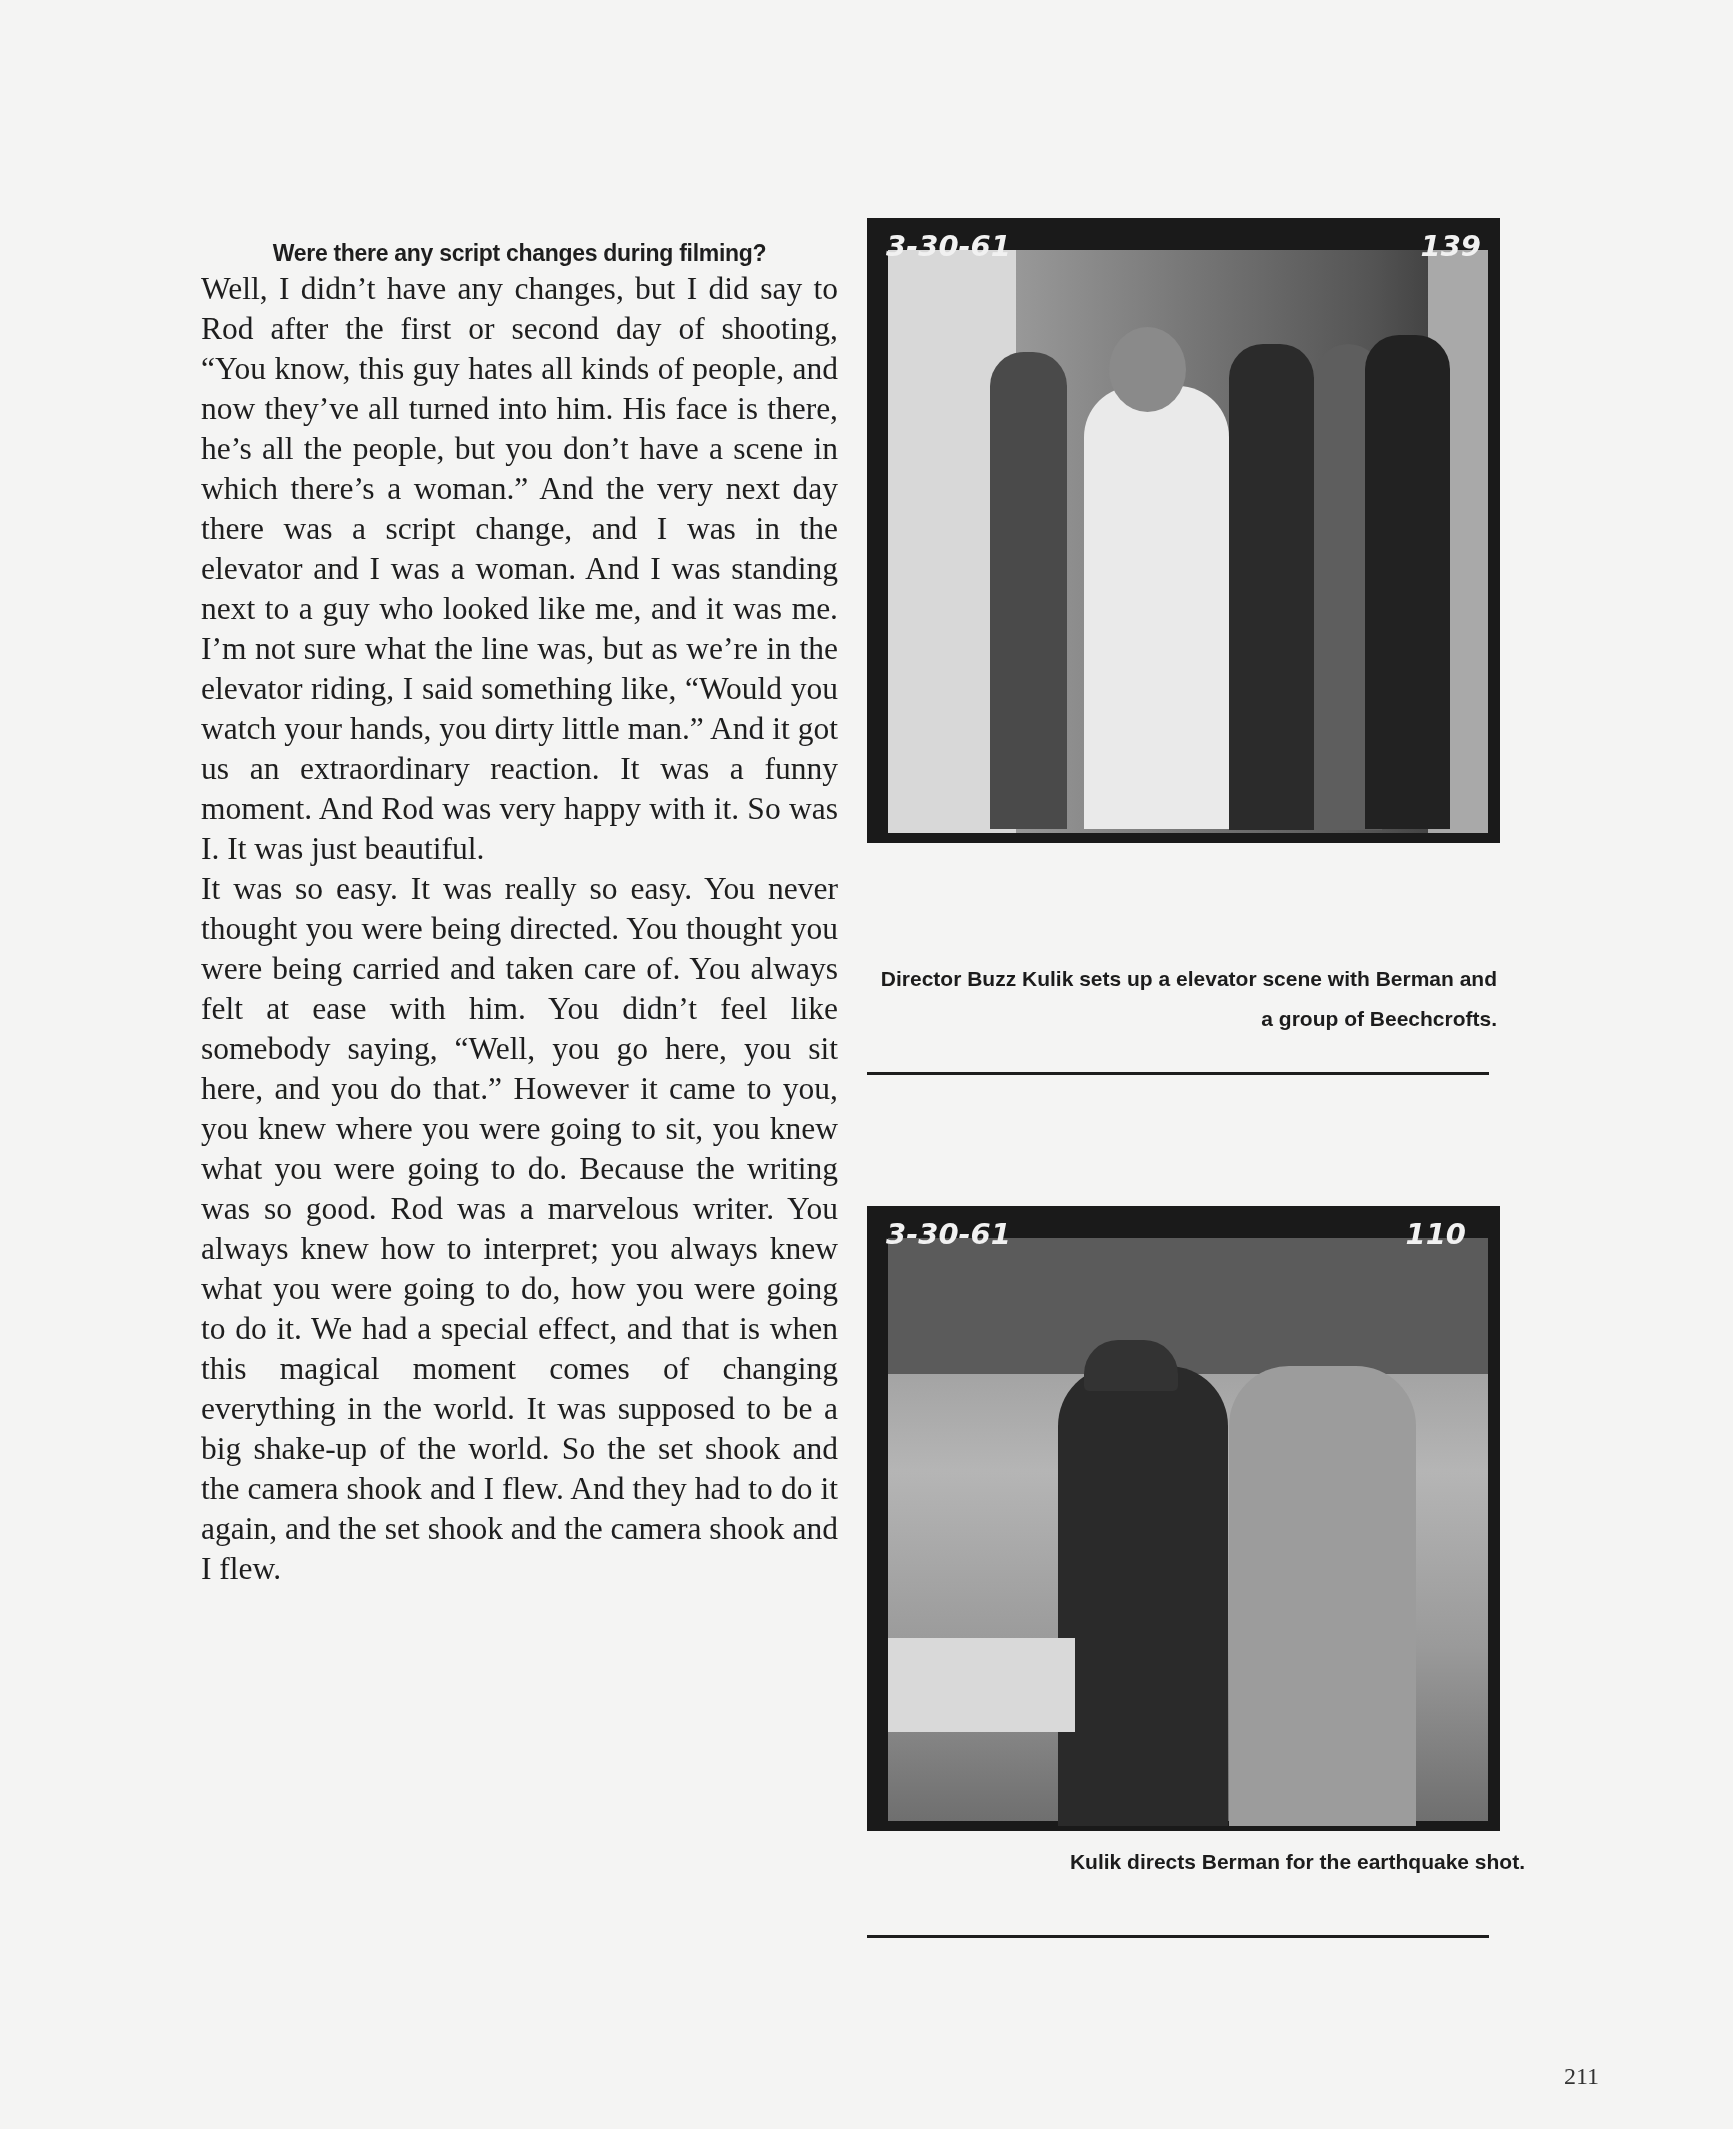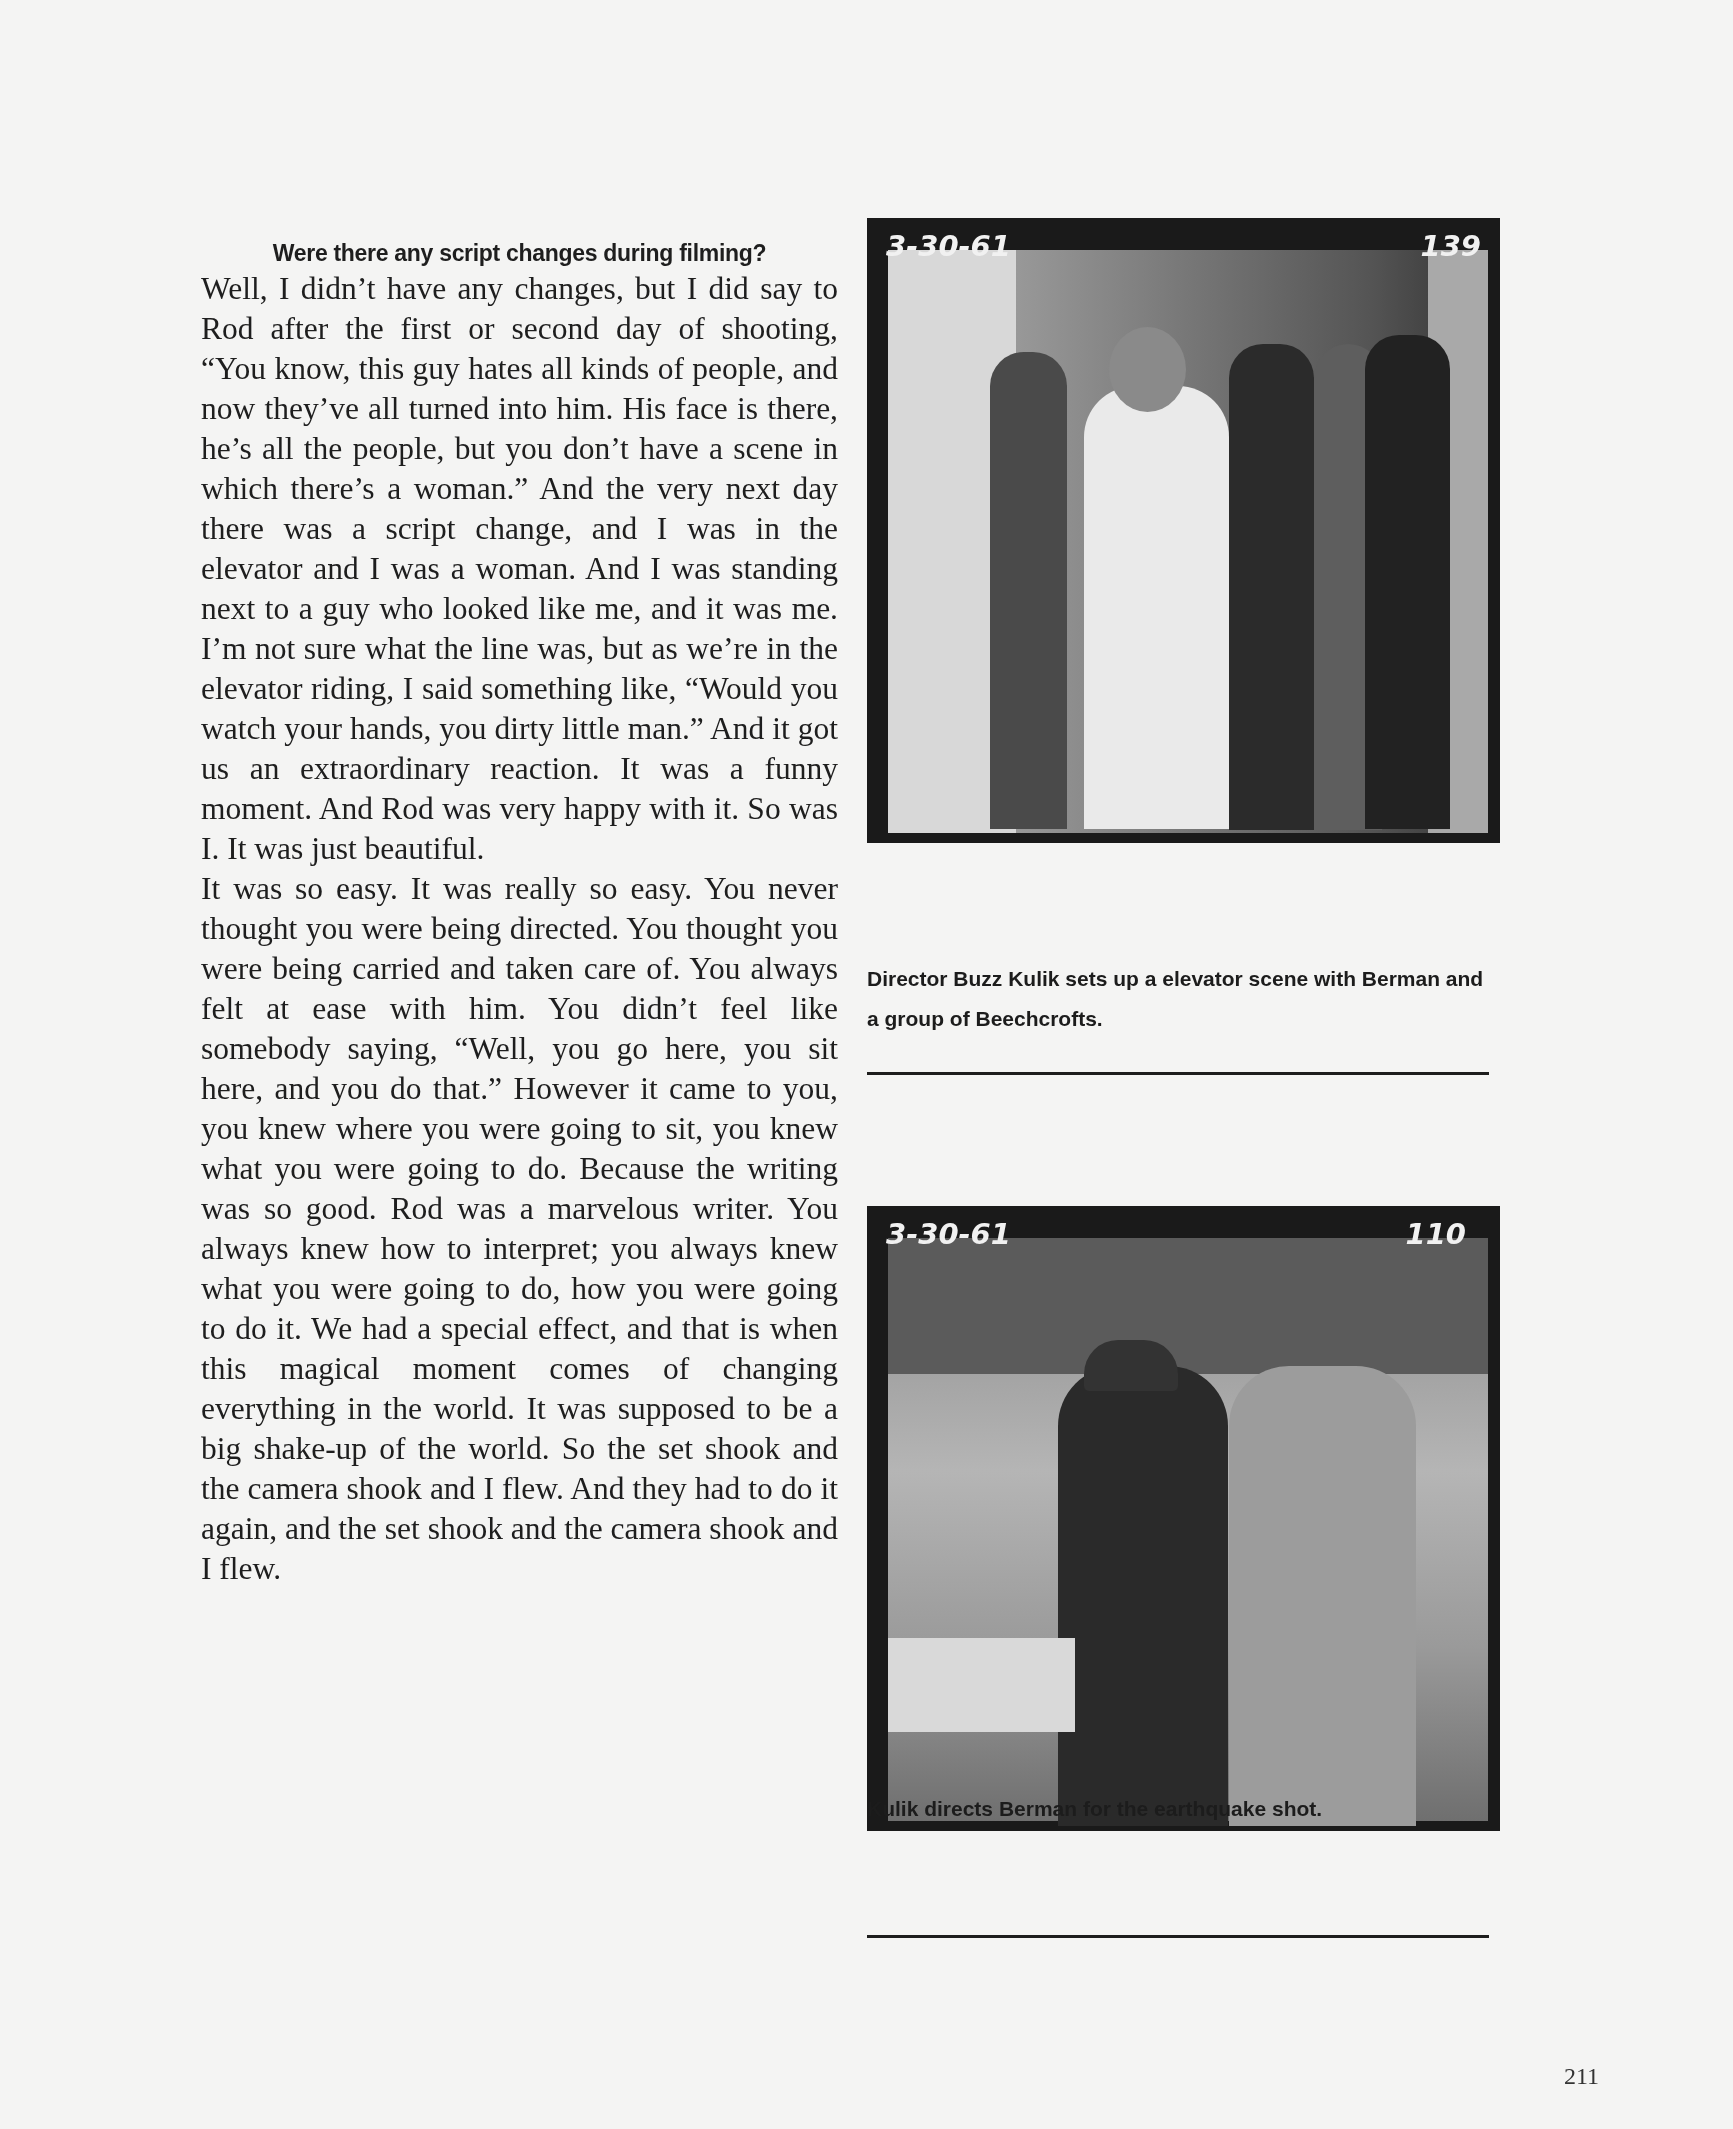--- a/index.html
+++ b/index.html
@@ -6,21 +6,21 @@
   body{width:1733px;height:2130px;background:#f4f4f3;position:relative;overflow:hidden;
        font-family:"Liberation Serif","DejaVu Serif",serif;color:#1e1e1e;}
   .col{position:absolute;left:201px;width:637px;}
   .para{font-size:31.5px;line-height:40px;text-align:justify;margin:0;}
   .q{font-family:"Liberation Sans","DejaVu Sans",sans-serif;font-weight:bold;font-size:23px;
      line-height:31px;margin:0;letter-spacing:-0.3px;}
   .photo{position:absolute;left:867px;width:633px;background:#1a1a1a;overflow:hidden;}
   .photo .inner{position:absolute;left:21px;right:12px;top:32px;bottom:10.2px;background:linear-gradient(90deg,#cfcfcf 0%,#9a9a9a 20%,#777 50%,#555 80%,#333 100%);}
   .photo .label{position:absolute;color:#f1f1f1;font-family:"DejaVu Sans",sans-serif;font-style:italic;font-size:29px;font-weight:bold;top:-1.7px;margin-top:13px;}
   .caption{position:absolute;left:867px;width:630px;font-family:"Liberation Sans","DejaVu Sans",sans-serif;
-           font-weight:bold;font-size:21px;line-height:40px;color:#1c1c1c;}
+           font-weight:bold;font-size:21px;line-height:40px;color:#1c1c1c;text-align:right;}
   .rule{position:absolute;left:867px;width:622px;height:2.6px;background:#1d1d1d;}
   .pageno{position:absolute;left:1564px;top:2063px;font-size:24px;color:#333;}
   
   .shape{position:absolute;}
 </style>
 </head>
 <body>
 
 <div class="col" style="top:206px;">
   <p class="q" style="margin-top:32px;text-align:center;">Were there any script changes during filming?</p>
@@ -49,17 +49,17 @@
   <div class="inner" style="background:linear-gradient(180deg,#8c8c8c 0%,#b5b5b5 40%,#9a9a9a 70%,#6f6f6f 100%);">
     <div class="shape" style="left:0;top:0;width:100%;height:136px;background:#5b5b5b;"></div>
     <div class="shape" style="left:170px;top:128px;width:170px;height:460px;background:#2a2a2a;border-radius:60px 60px 0 0;"></div>
     <div class="shape" style="left:196px;top:102px;width:94px;height:51px;background:#333;border-radius:34px 34px 5.1px 5.1px;"></div>
     <div class="shape" style="left:341px;top:128px;width:187px;height:460px;background:#9c9c9c;border-radius:60px 60px 0 0;"></div>
     <div class="shape" style="left:0;top:400px;width:187px;height:94px;background:#d9d9d9;"></div>
   </div>
   <span class="label" style="left:19px;">3-30-61</span>
   <span class="label" style="right:34px;">110</span>
 </div>
-<div class="caption" style="top:1789px;">Kulik directs Berman for the earthquake shot.</div>
+<div class="caption" style="top:1842px;margin-left:28px;">Kulik directs Berman for the earthquake shot.</div>
 <div class="rule" style="top:1935px;"></div>
 
 <div class="pageno">211</div>
 
 
 </body></html>

